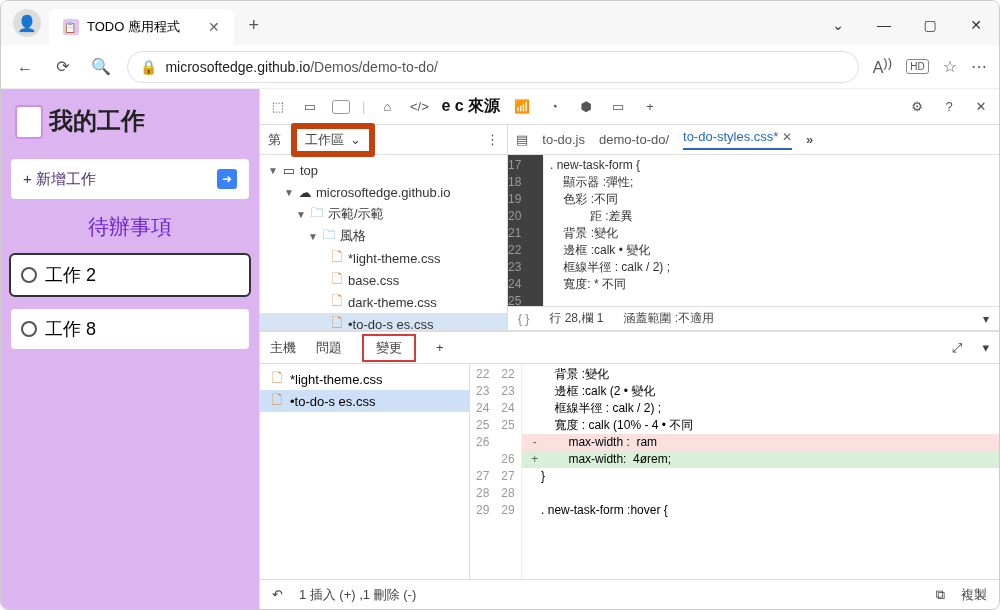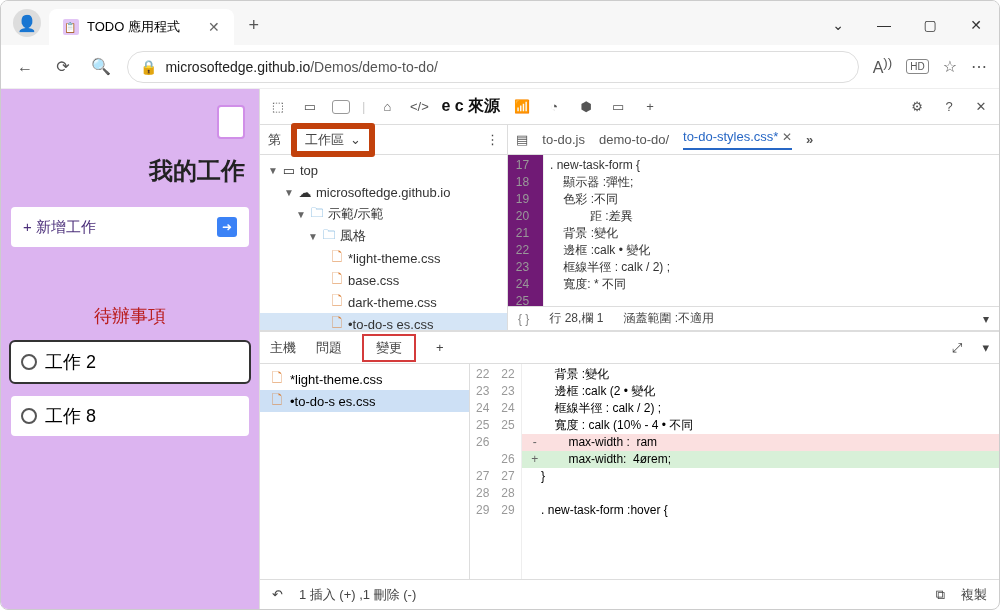--- a/index.html
+++ b/index.html
@@ -19,25 +19,25 @@
 .urlbar { height: 44px; display: flex; align-items: center; padding: 0 12px; gap: 14px; border-bottom: 1px solid #eee; }
 .urlbar .ic { width: 24px; height: 24px; display: flex; align-items: center; justify-content: center; color: #555; }
 .url-field { flex: 1; display: flex; align-items: center; height: 32px; border: 1px solid #ddd; border-radius: 16px; padding: 0 12px; gap: 8px; font-size: 14px; color: #555; }
 .url-field .domain { color: #222; }
 .url-right { display: flex; gap: 14px; align-items: center; color: #555; }
 .url-right .sq { border: 1px solid #888; border-radius: 3px; padding: 1px 3px; font-size: 10px; }
 
 
 .main { flex: 1; display: flex; min-height: 0; }
 .page { width: 258px; background: #dcb4f0; padding: 10px; display: flex; flex-direction: column; gap: 14px; }
-.page-title { display: flex; align-items: flex-end; gap: 16px; font-size: 24px; font-weight: bold; color: #222; padding: 6px 4px; flex-direction: column; }
+.page-title { display: flex; align-items: flex-start; gap: 6px; font-size: 24px; font-weight: bold; color: #222; padding: 6px 4px; }
 .page-title .clip { width: 28px; height: 34px; background: #fff; border: 2px solid #d08fe8; border-radius: 4px; position: relative; }
 .add-card { background: #fff; border-radius: 4px; padding: 10px 12px; display: flex; align-items: center; justify-content: space-between; color: #4b2f7a; font-size: 15px; }
 .add-card .go { width: 20px; height: 20px; background: #3b82f6; border-radius: 3px; color: #fff; display: flex; align-items: center; justify-content: center; font-size: 12px; }
-.section-h { text-align: center; font-size: 18px; color: #b91c1c; margin-top: 43px; }
+.section-h { text-align: center; font-size: 21px; color: #6d28d9; }
 .task { background: #fff; border-radius: 4px; padding: 8px 10px; font-size: 18px; display: flex; align-items: center; gap: 8px; }
 .task.selected { outline: 2px solid #333; }
 .circle { width: 16px; height: 16px; border: 2px solid #555; border-radius: 50%; display: inline-block; }
 
 
 .devtools { flex: 1; display: flex; flex-direction: column; border-left: 1px solid #ddd; min-width: 0; }
 .dt-tabs { height: 36px; display: flex; align-items: center; border-bottom: 1px solid #ddd; padding: 0 8px; gap: 12px; font-size: 13px; color: #555; }
 .dt-tabs .tl { border: 1px solid #999; border-radius: 3px; width: 18px; height: 14px; }
 .dt-tabs .src { font-size: 16px; font-weight: bold; color: #111; }
 .dt-tabs .sp { flex: 1; }
@@ -56,21 +56,21 @@
 .fi { width: 14px; height: 14px; display: flex; align-items: center; justify-content: center; }
 .fi.fold { color: #5a9fd4; }
 .fi.css { color: #da7b2f; }
 
 .code-pane { flex: 1; display: flex; flex-direction: column; min-width: 0; }
 .code-tabs { height: 30px; display: flex; align-items: center; border-bottom: 1px solid #ddd; padding: 0 8px; gap: 14px; font-size: 13px; color: #555; }
 .code-tabs .act { color: #2767c5; border-bottom: 2px solid #2767c5; padding-bottom: 4px; }
 .code-tabs .cx { color: #666; font-size: 12px; }
 .code-tabs .chev { font-weight: bold; }
 .code-body { flex: 1; display: flex; font-family: Consolas, monospace; font-size: 12px; overflow: hidden; }
-.gutter { width: 36px; background: #701a75; color: #999; text-align: center; padding: 2px 6px 2px 0; border-right: 1px solid #eee; }
+.gutter { width: 36px; background: #404040; color: #999; text-align: left; padding: 2px 6px 2px 0; border-right: 1px solid #eee; }
 .gutter div { height: 17px; line-height: 17px; }
 .code-lines { flex: 1; padding: 2px 6px; color: #333; }
 .code-lines div { height: 17px; line-height: 17px; white-space: pre; }
 .code-status { height: 24px; border-top: 1px solid #ddd; display: flex; align-items: center; padding: 0 10px; gap: 20px; font-size: 12px; color: #444; }
 .code-status .br { color: #888; }
 
 
 .drawer { flex: 1; display: flex; flex-direction: column; border-top: 1px solid #ddd; min-height: 0; }
 .drawer-tabs { height: 32px; display: flex; align-items: center; padding: 0 10px; gap: 20px; font-size: 13px; color: #444; border-bottom: 1px solid #ddd; }
 .drawer-tabs .hl { border: 2px solid #d43b3b; padding: 3px 12px; }

